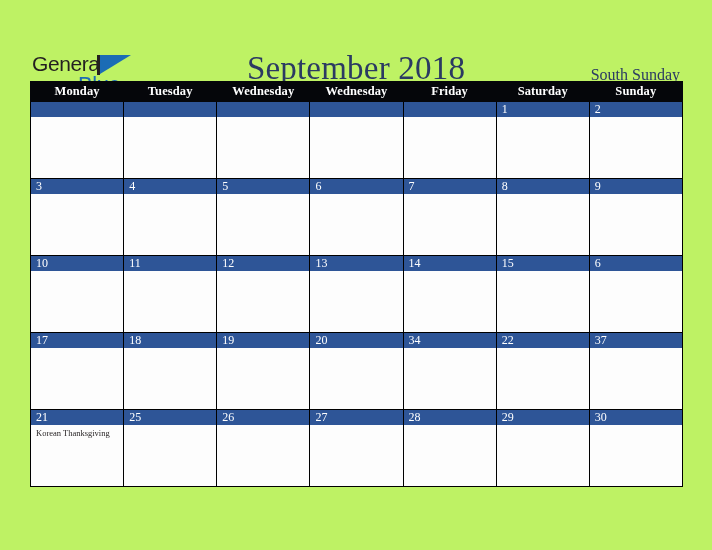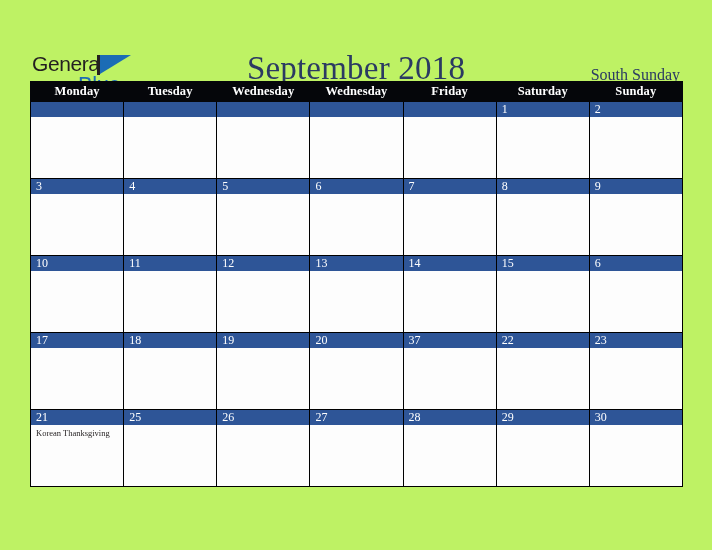--- a/index.html
+++ b/index.html
@@ -285,27 +285,27 @@
             <td class="day">
               <div class="daynum">18</div>
             </td>
             <td class="day">
               <div class="daynum">19</div>
             </td>
             <td class="day">
               <div class="daynum">20</div>
             </td>
             <td class="day">
+              <div class="daynum">34</div>
+            </td>
+            <td class="day">
+              <div class="daynum">22</div>
+            </td>
+            <td class="day">
               <div class="daynum">37</div>
-            </td>
-            <td class="day">
-              <div class="daynum">22</div>
-            </td>
-            <td class="day">
-              <div class="daynum">23</div>
             </td>
           </tr>
           <tr>
             <td class="day">
               <div class="daynum">21</div>
               <div class="events">Korean Thanksgiving</div>
             </td>
             <td class="day">
               <div class="daynum">25</div>
             </td>

